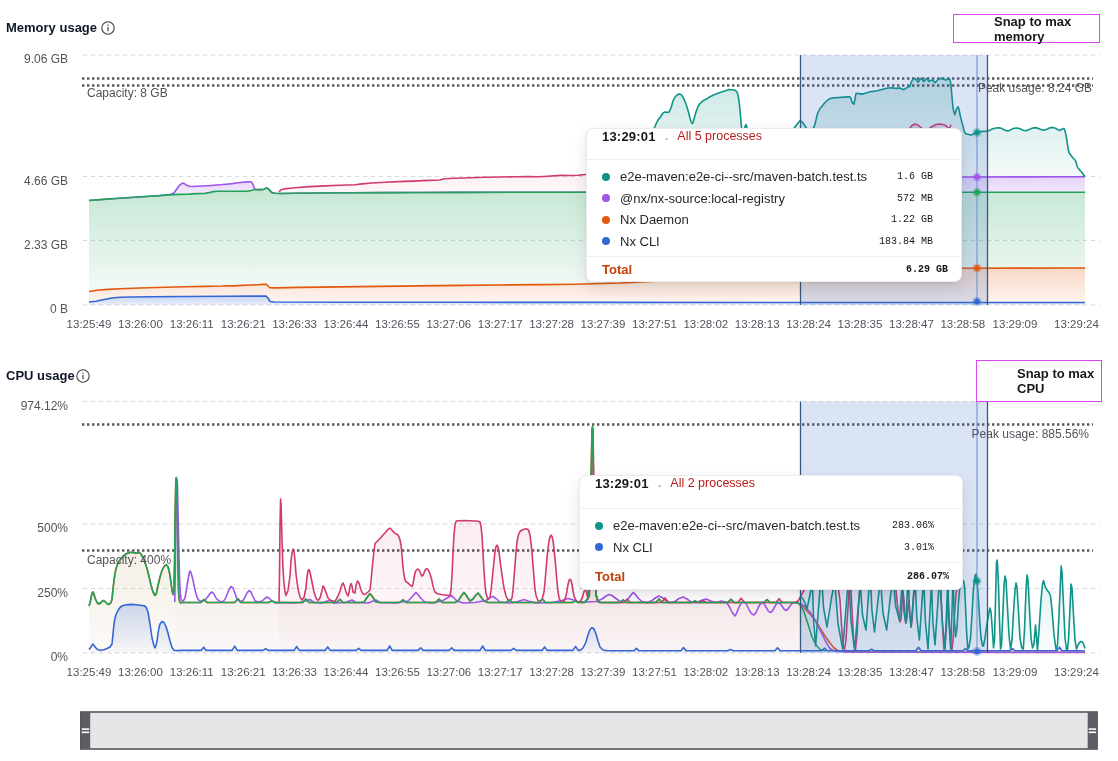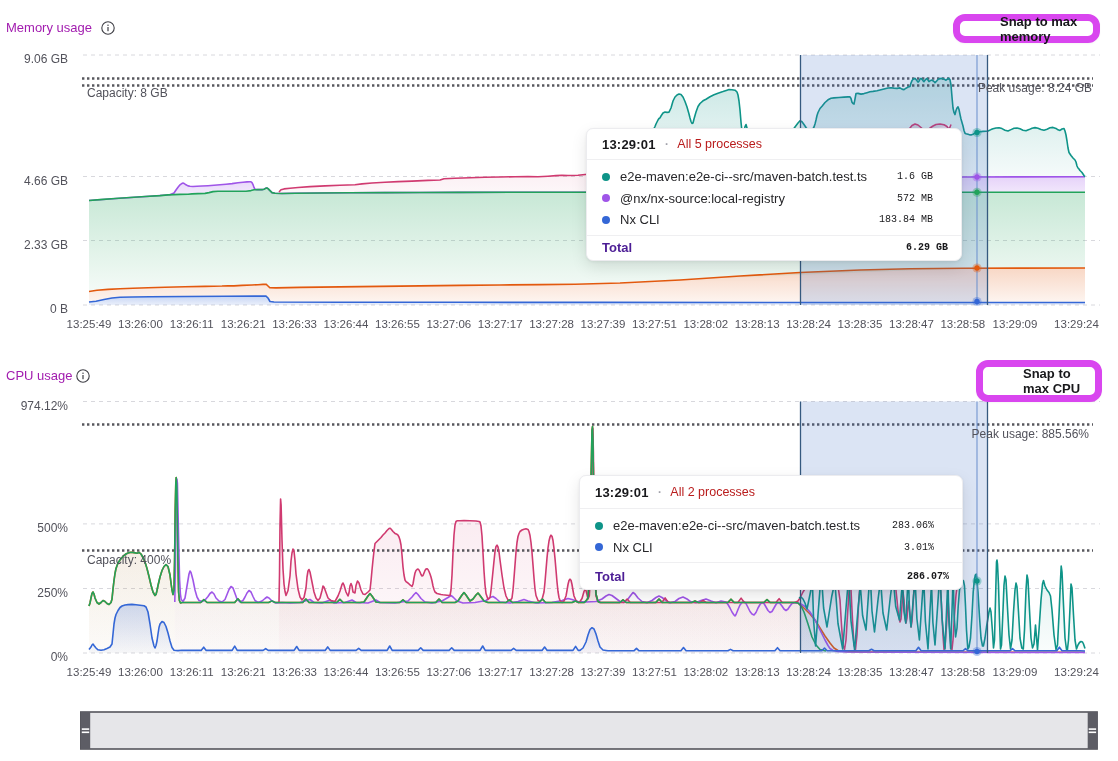--- a/index.html
+++ b/index.html
@@ -1,33 +1,33 @@
 <!DOCTYPE html>
 <html><head><meta charset="utf-8"><style>
 * { margin:0; padding:0; box-sizing:border-box; }
 body { width:1118px; height:761px; background:#fff; position:relative; overflow:hidden;
        font-family:"Liberation Sans",sans-serif; }
-.title { position:absolute; left:6px; font-size:13px; font-weight:400; color:#a21caf; }
-.btn { position:absolute; border:7px solid #d946ef; border-radius:12px; background:#fff;
+.title { position:absolute; left:6px; font-size:13px; font-weight:700; color:#0f172a; }
+.btn { position:absolute; border:1px solid #d946ef; border-radius:0; background:#fff;
        font-size:13px; font-weight:700; color:#18181b; display:flex; align-items:center;
        justify-content:center; box-shadow:0 1px 2px rgba(0,0,0,0.04);padding-left:40px; }
 .tip { position:absolute; background:#fff; border:1px solid #ececef; border-radius:7px;
        box-shadow:0 6px 16px rgba(0,0,0,0.10), 0 1px 3px rgba(0,0,0,0.06); z-index:5; }
-.tiph { height:31px; display:flex; align-items:center; padding:0 15px; border-bottom:1px solid #efeff1; }
+.tiph { height:31px; display:flex; align-items:flex-start; padding:0 15px; border-bottom:1px solid #efeff1; }
 .time { font-size:13px; font-weight:700; color:#18181b; letter-spacing:0.2px; }
 .sep { color:#a1a1aa; margin:0 8px; font-size:17px; }
 .sub { font-size:12.5px; color:#b91c1c; }
 .tipb { padding:0 28px 0 15px; }
 .trow { height:21.5px; display:flex; align-items:center; }
 .tdot { width:8px; height:8px; border-radius:50%; flex:none; margin-right:10px; }
 .tlbl { font-size:13px; color:#27272a; flex:1; white-space:nowrap; }
 .tval { font-family:"Liberation Mono",monospace; font-size:10px; color:#18181b; white-space:pre; }
 .ttotal { height:25px; margin-top:4px; border-top:1px solid #efeff1; display:flex; align-items:center;
           padding:0 13px 0 15px; }
-.tlblb { font-size:13px; font-weight:700; color:#4c1d95; flex:1; }
+.tlblb { font-size:13px; font-weight:700; color:#c2410c; flex:1; }
 .tvalb { font-family:"Liberation Mono",monospace; font-size:10px; font-weight:700; color:#18181b; }
 </style></head>
 <body>
 <svg width="1118" height="761" viewBox="0 0 1118 761" style="position:absolute;left:0;top:0">
 <defs>
 <linearGradient id="gteal" x1="0" y1="0" x2="0" y2="1">
         <stop offset="0" stop-color="#0e9488" stop-opacity="0.22"></stop>
         <stop offset="1" stop-color="#0e9488" stop-opacity="0.04"></stop>
       </linearGradient>
 <linearGradient id="gpurple" x1="0" y1="0" x2="0" y2="1">
@@ -218,20 +218,25 @@
         <span class="tdot" style="background:#0e9488"></span>
         <span class="tlbl">e2e-maven:e2e-ci--src/maven-batch.test.ts</span>
         <span class="tval">1.6 GB</span>
       </div>
       <div class="trow">
         <span class="tdot" style="background:#9f55e8"></span>
         <span class="tlbl">@nx/nx-source:local-registry</span>
         <span class="tval">572 MB</span>
       </div>
       <div class="trow">
+        <span class="tdot" style="background:#e2590e"></span>
+        <span class="tlbl">Nx Daemon</span>
+        <span class="tval">1.22 GB</span>
+      </div>
+      <div class="trow">
         <span class="tdot" style="background:#3467d6"></span>
         <span class="tlbl">Nx CLI</span>
         <span class="tval">183.84 MB</span>
       </div>
     </div>
     <div class="ttotal">
       <span class="tlblb">Total</span>
       <span class="tvalb">6.29 GB</span>
     </div>
   </div>

